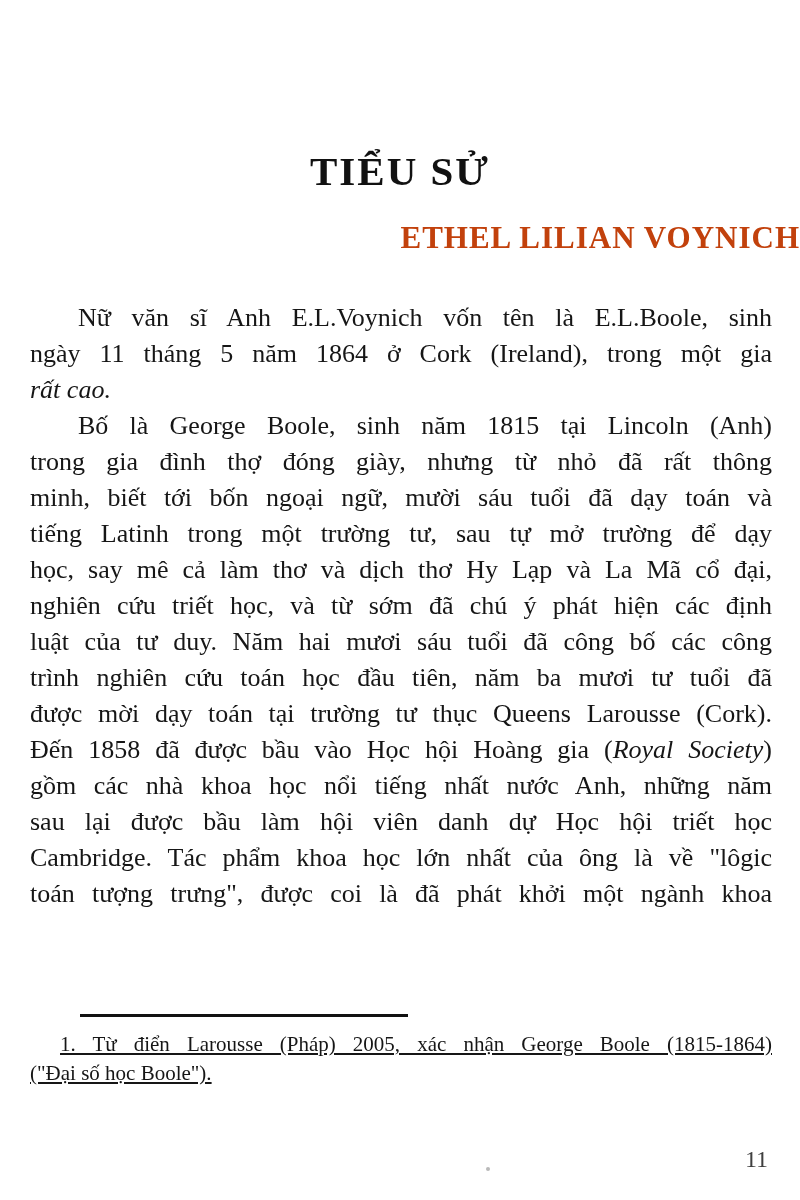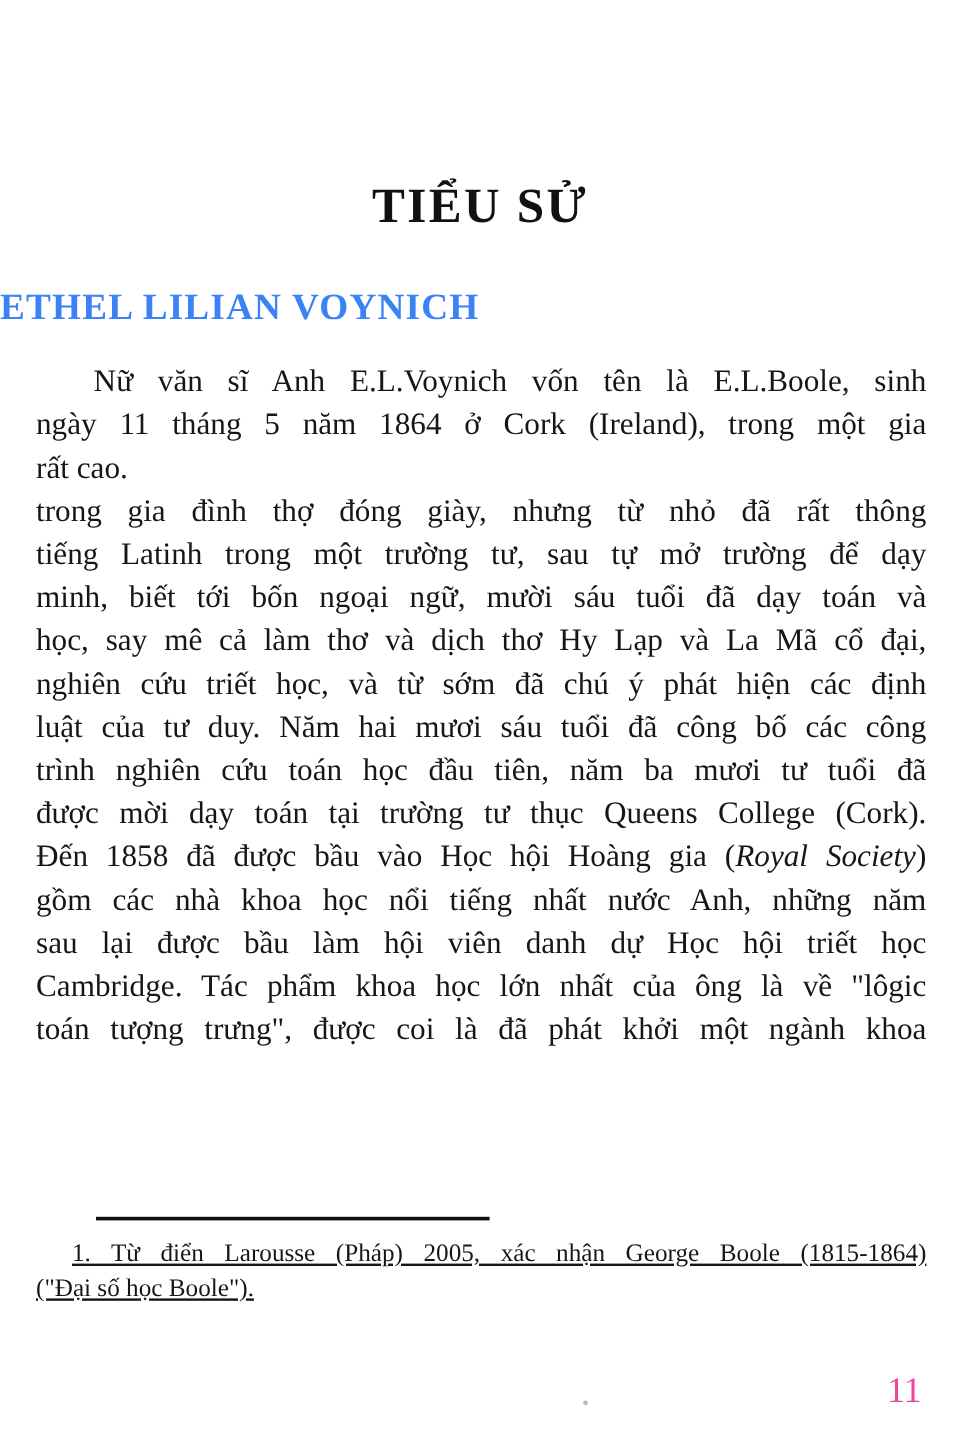--- a/index.html
+++ b/index.html
@@ -20,44 +20,44 @@
     width: 100%;
     text-align: center;
     font-size: 41px;
     line-height: 42px;
     font-weight: 700;
     letter-spacing: 2px;
     color: #111;
   }
   .page-subtitle {
     position: absolute;
-    top: 240px;
+    top: 222px;
     left: 0;
     width: 100%;
-    text-align: left;
+    text-align: right;
     font-size: 31px;
     line-height: 32px;
     font-weight: 700;
     letter-spacing: 1px;
-    color: #3b82f6;
+    color: #c2410c;
   }
   .content {
     position: absolute;
     top: 300px;
     left: 30px;
     width: 742px;
   }
   .line {
     font-size: 26px;
     line-height: 36px;
     text-align: justify;
     text-align-last: justify;
     white-space: normal;
   }
-  .line.para-end { text-align: center; text-align-last: left; }
+  .line.para-end { text-align: center; text-align-last: left; font-style: italic; }
   .line.indent { text-indent: 48px; }
   .it { font-style: italic; }
   sup.fnref {
     font-size: 15px;
     line-height: 0;
     vertical-align: 9px;
   }
   .footnote-divider {
     position: absolute;
     top: 1014px;
@@ -78,23 +78,23 @@
     line-height: 29px;
     text-align: justify;
     text-align-last: justify;
   }
   .fn-line.fn-first { text-indent: 30px; }
   .fn-line.fn-end { text-align: left; text-align-last: left; }
   .page-number {
     position: absolute;
     top: 1142px;
     right: 32px;
-    font-size: 30px;
+    font-size: 24px;
     line-height: 34px;
-    color: #ec4899;
+    color: #404040;
   }
   .scan-dot {
     position: absolute;
     top: 1167px;
     left: 486px;
     width: 4px;
     height: 4px;
     border-radius: 50%;
     background: #b9b9b9;
   }
@@ -108,28 +108,29 @@
 
   <div class="page-subtitle">ETHEL LILIAN VOYNICH</div>
 
   <div class="content">
     <div>
       <div class="line indent">Nữ văn sĩ Anh E.L.Voynich vốn tên là E.L.Boole, sinh</div>
       <div class="line">ngày 11 tháng 5 năm 1864 ở Cork (Ireland), trong một gia</div>
       <div class="line para-end">rất cao.</div>
     </div>
     <div>
+      <div class="line indent">Bố là George Boole, sinh năm 1815 tại Lincoln (Anh)</div>
       <div class="line">trong gia đình thợ đóng giày, nhưng từ nhỏ đã rất thông</div>
+      <div class="line">minh, biết tới bốn ngoại ngữ, mười sáu tuổi đã dạy toán và</div>
       <div class="line">tiếng Latinh trong một trường tư, sau tự mở trường để dạy</div>
-      <div class="line">minh, biết tới bốn ngoại ngữ, mười sáu tuổi đã dạy toán và</div>
       <div class="line">học, say mê cả làm thơ và dịch thơ Hy Lạp và La Mã cổ đại,</div>
       <div class="line">nghiên cứu triết học, và từ sớm đã chú ý phát hiện các định</div>
       <div class="line">luật của tư duy. Năm hai mươi sáu tuổi đã công bố các công</div>
       <div class="line">trình nghiên cứu toán học đầu tiên, năm ba mươi tư tuổi đã</div>
-      <div class="line">được mời dạy toán tại trường tư thục Queens College (Cork).</div>
+      <div class="line">được mời dạy toán tại trường tư thục Queens Larousse (Cork).</div>
       <div class="line"><span>Đến 1858 đã được bầu vào Học hội Hoàng gia (</span><span class="it">Royal Society</span><span>)</span></div>
       <div class="line">gồm các nhà khoa học nổi tiếng nhất nước Anh, những năm</div>
       <div class="line">sau lại được bầu làm hội viên danh dự Học hội triết học</div>
       <div class="line">Cambridge. Tác phẩm khoa học lớn nhất của ông là về "lôgic</div>
       <div class="line">toán tượng trưng", được coi là đã phát khởi một ngành khoa</div>
     </div>
   </div>
 
   <div class="footnote-divider"></div>
 

